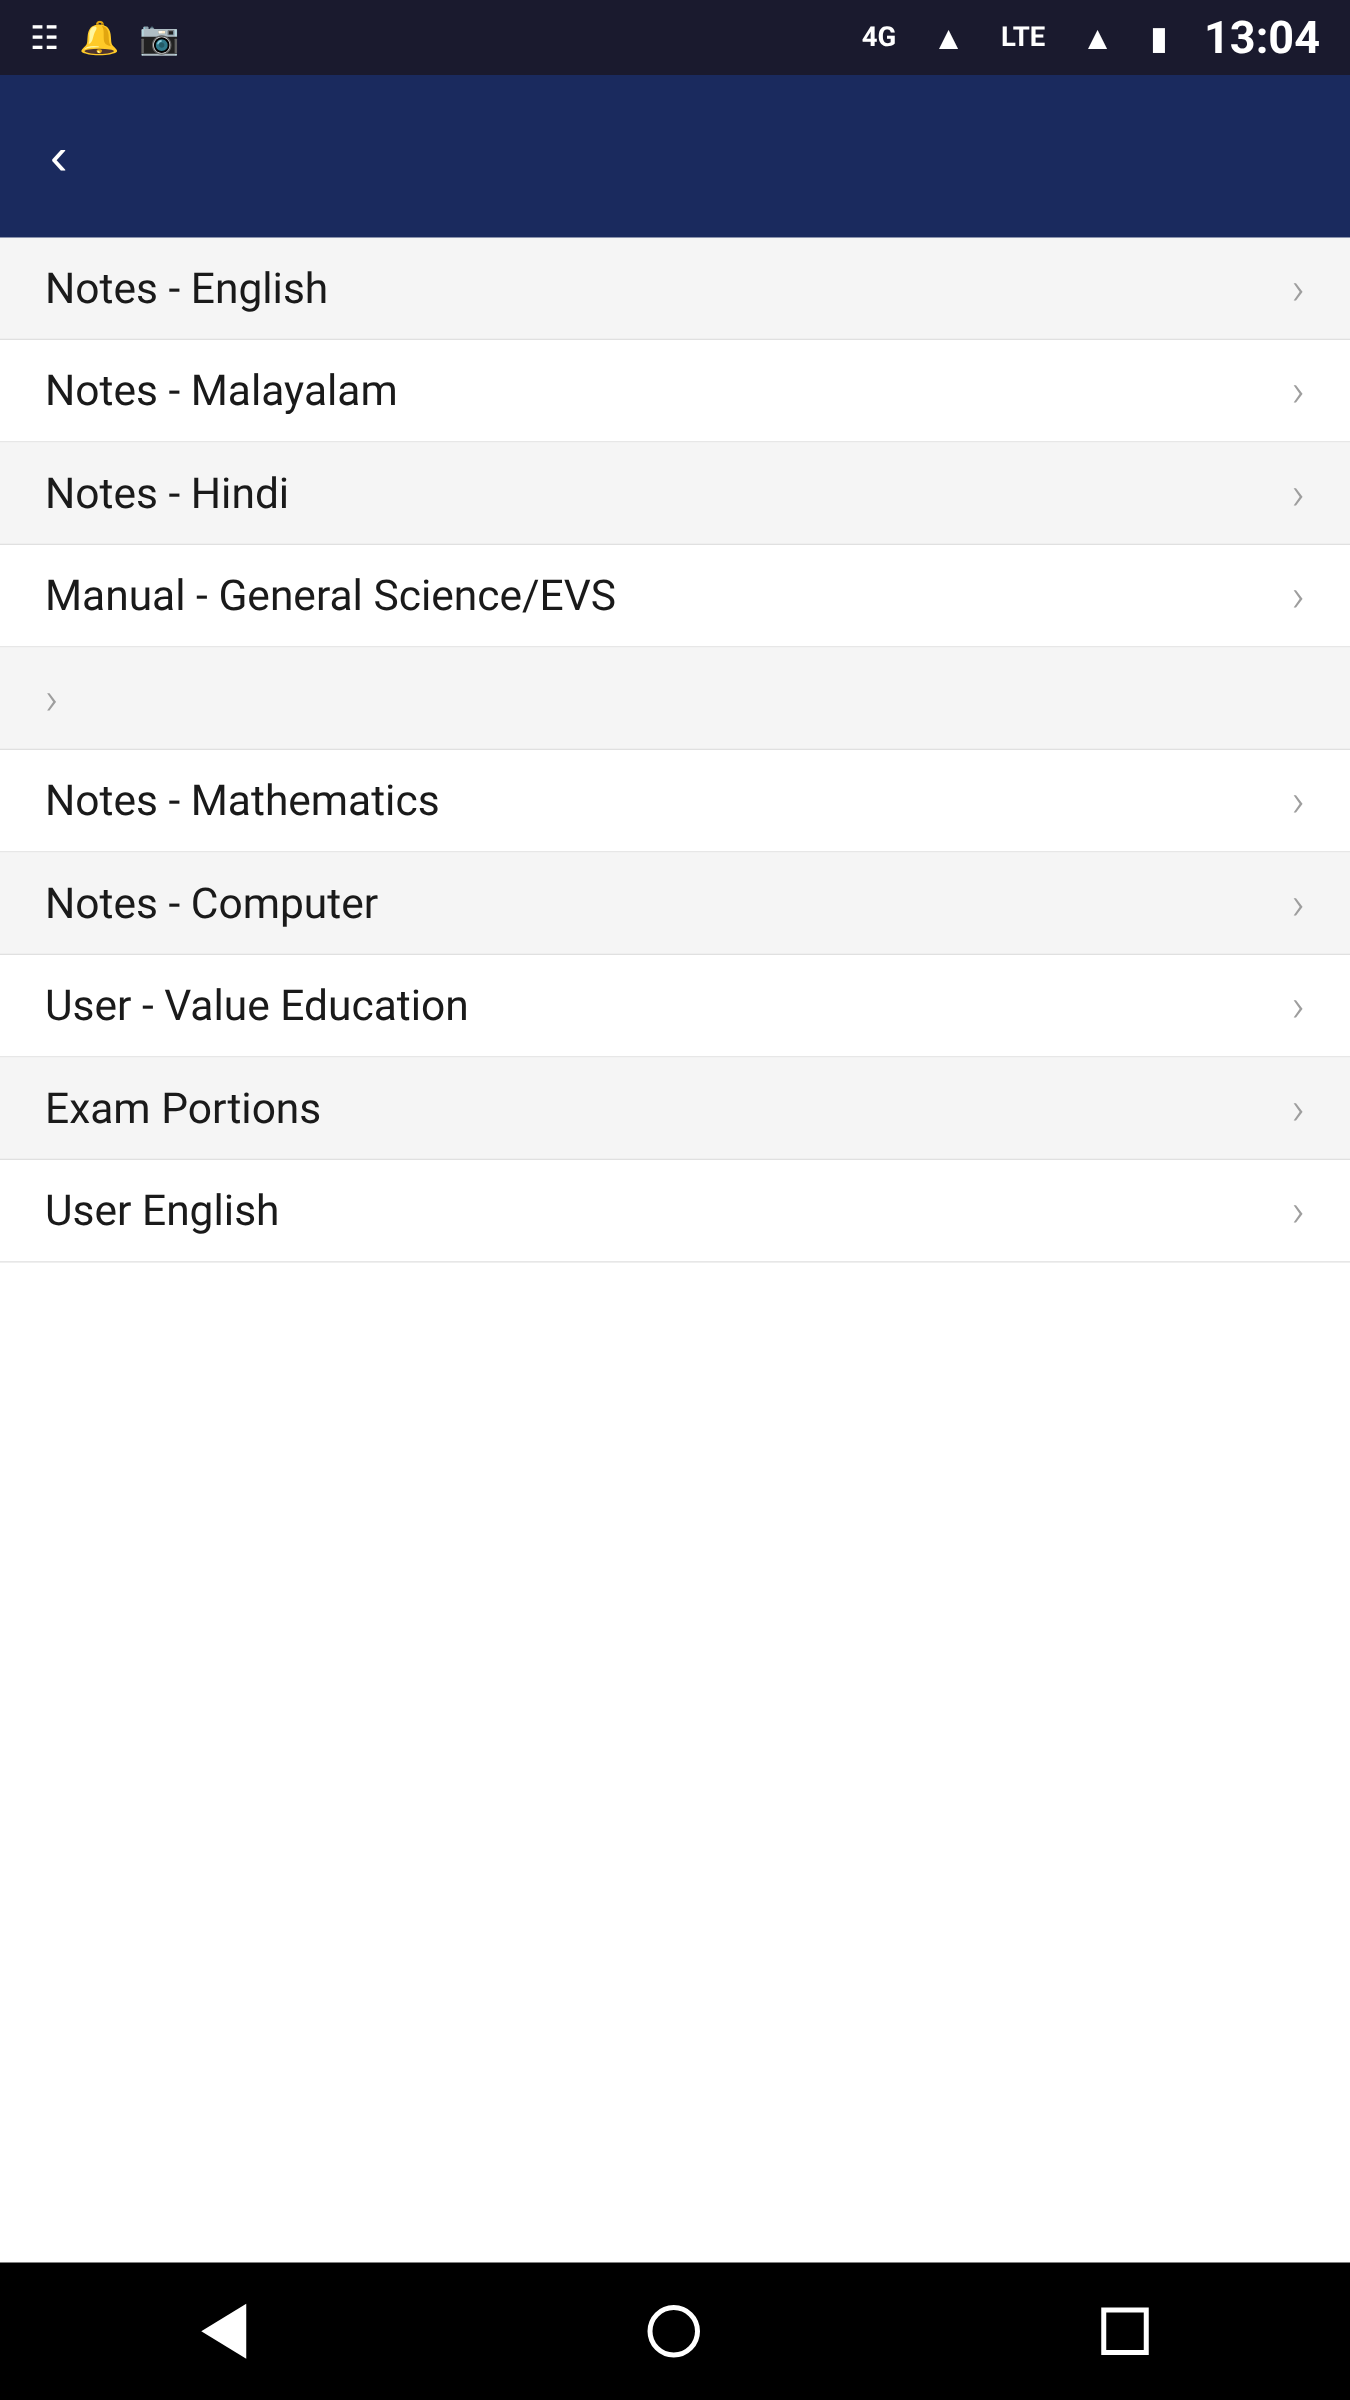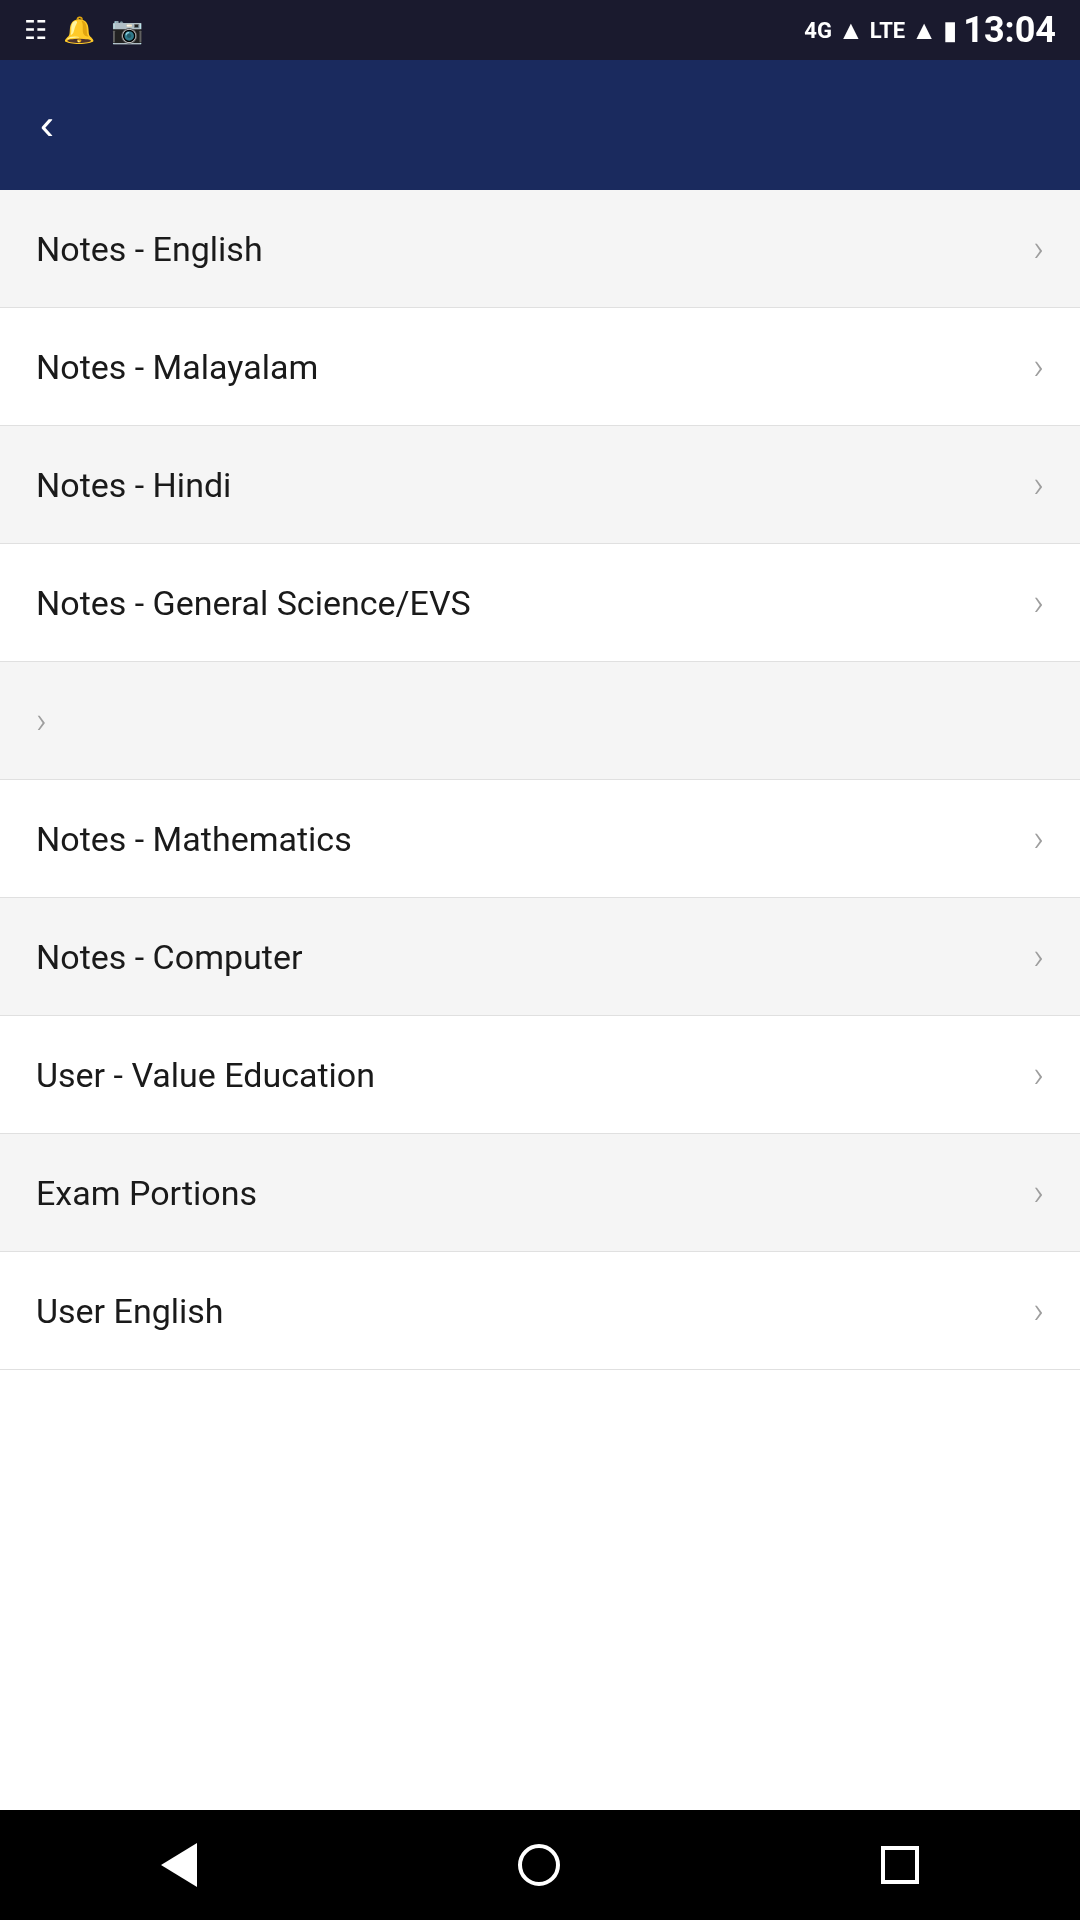--- a/index.html
+++ b/index.html
@@ -32,21 +32,21 @@
 
     .status-bar-left {
       display: flex;
       align-items: center;
       gap: 16px;
     }
 
     .status-bar-right {
       display: flex;
       align-items: center;
-      gap: 6px;
+      gap: 29px;
     }
 
     .status-icon {
       color: #ffffff;
       font-size: 26px;
     }
 
     .status-time {
       color: #ffffff;
       font-size: 36px;
@@ -94,21 +94,21 @@
       flex: 1;
       background: #ffffff;
       overflow-y: auto;
     }
 
     .list-item {
       display: flex;
       align-items: center;
       justify-content: space-between;
       padding: 0 36px;
-      height: 118px;
+      height: 82px;
       cursor: pointer;
       border-bottom: 1px solid #e0e0e0;
     }
 
     .list-item:nth-child(odd) {
       background: #f5f5f5;
     }
 
     .list-item:nth-child(even) {
       background: #ffffff;
@@ -202,21 +202,21 @@
     </div>
     <div class="list-item">
       <span class="list-item-label">Notes - Malayalam</span>
       <span class="chevron-icon">›</span>
     </div>
     <div class="list-item">
       <span class="list-item-label">Notes - Hindi</span>
       <span class="chevron-icon">›</span>
     </div>
     <div class="list-item">
-      <span class="list-item-label">Notes - General Science/EVS</span>
+      <span class="list-item-label">Manual - General Science/EVS</span>
       <span class="chevron-icon">›</span>
     </div>
     <div class="list-item">
       <span class="chevron-icon">›</span>
     </div>
     <div class="list-item">
       <span class="list-item-label">Notes - Mathematics</span>
       <span class="chevron-icon">›</span>
     </div>
     <div class="list-item">

